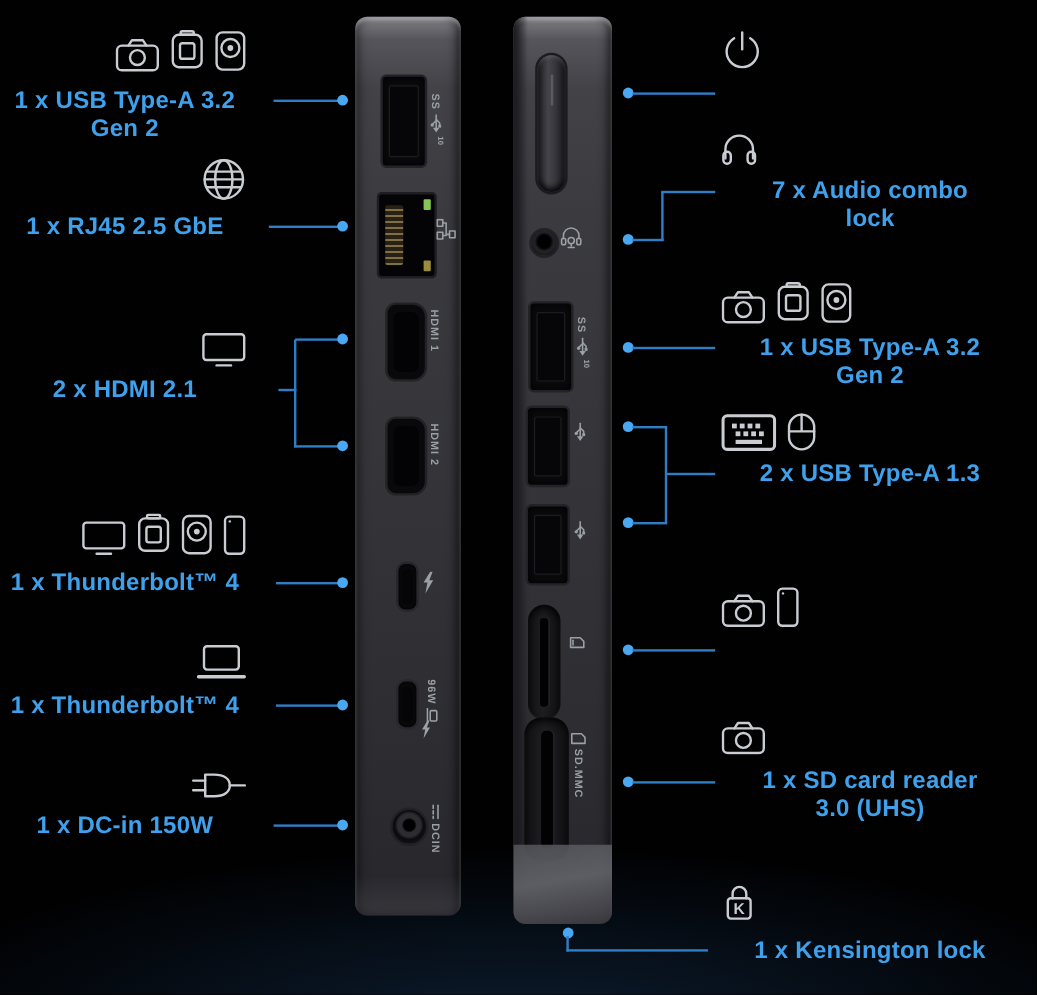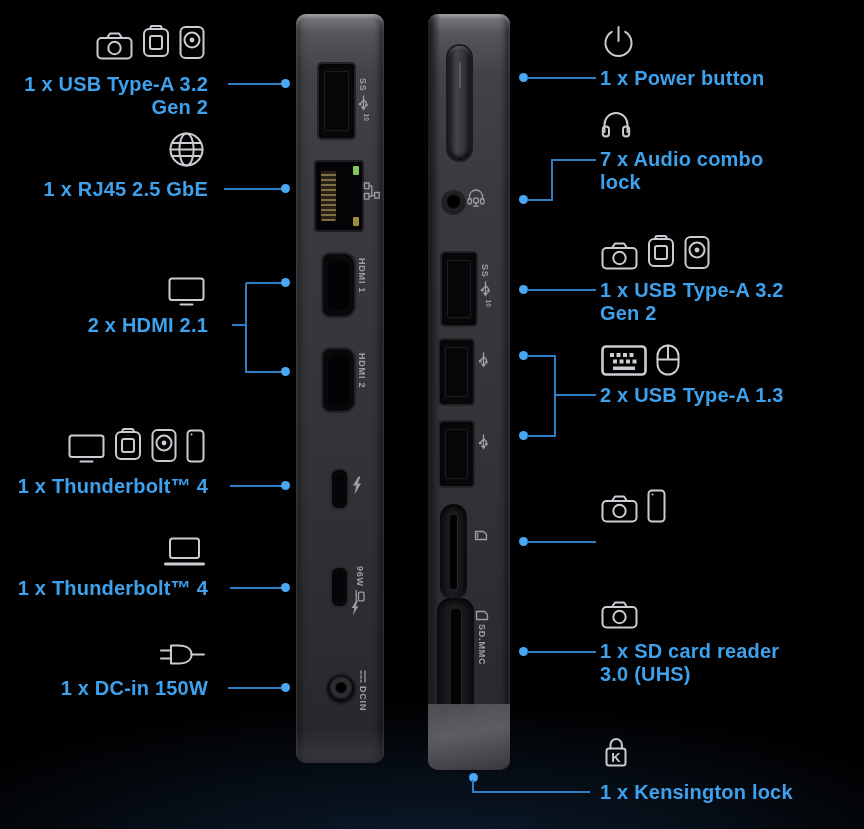--- a/index.html
+++ b/index.html
@@ -4,21 +4,21 @@
 <style>
   html,body{margin:0;padding:0;background:#000;}
   .stage{position:relative;width:864px;height:829px;background:
     radial-gradient(ellipse 900px 260px at 50% 104%, #0c1d30 0%, rgba(5,10,18,0) 60%),
     #010102;
     overflow:hidden;font-family:"Liberation Sans",sans-serif;}
   
   .txt{position:absolute;color:#3fa1ec;font-size:20px;line-height:23px;font-weight:bold;letter-spacing:.2px;}
   .txt.left{left:0;width:208px;text-align:right;}
   .txt.right{left:600px;width:250px;text-align:left;}
-  .txt span{display:block;}
+  .txt span{display:block;text-align:center;}
   
   .icons{position:absolute;display:flex;align-items:flex-end;gap:9px;}
   .icons.left{left:0;width:205px;justify-content:flex-end;}
   .icons.right{left:601px;}
   .icons svg{display:block;stroke:#c9cdd2;fill:none;stroke-width:2;stroke-linecap:round;stroke-linejoin:round;}
   .icons svg .fill{fill:#c9cdd2;stroke:none;}
   
   .hline,.vline{position:absolute;background:#2e7ec6;}
   .hline{height:2px;}
   .vline{width:2px;}
@@ -150,23 +150,20 @@
   <div class="txt left" style="top:677px">
     <span>1 x DC-in 150W</span>
   </div>
 
   <div class="icons right" style="top:25px;height:35px">
     <svg width="35" height="35" viewBox="0 0 35 35">
         <path d="M17.5 2 V16"></path>
         <path d="M10.8 6.8 a13 13 0 1 0 13.4 0"></path>
       </svg>
   </div>
-  <div class="txt right" style="top:67px">
-    <span>1 x Power button</span>
-  </div>
 
   <div class="icons right" style="top:110px;height:28px">
     <svg width="30" height="28" viewBox="0 0 30 28">
         <path d="M3.5 22 v-7.5 a11.5 11.5 0 0 1 23 0 V22"></path>
         <rect x="1.8" y="16.5" width="6.2" height="10" rx="3"></rect>
         <rect x="22" y="16.5" width="6.2" height="10" rx="3"></rect>
       </svg>
   </div>
   <div class="txt right" style="top:148px">
     <span>7 x Audio combo</span>

